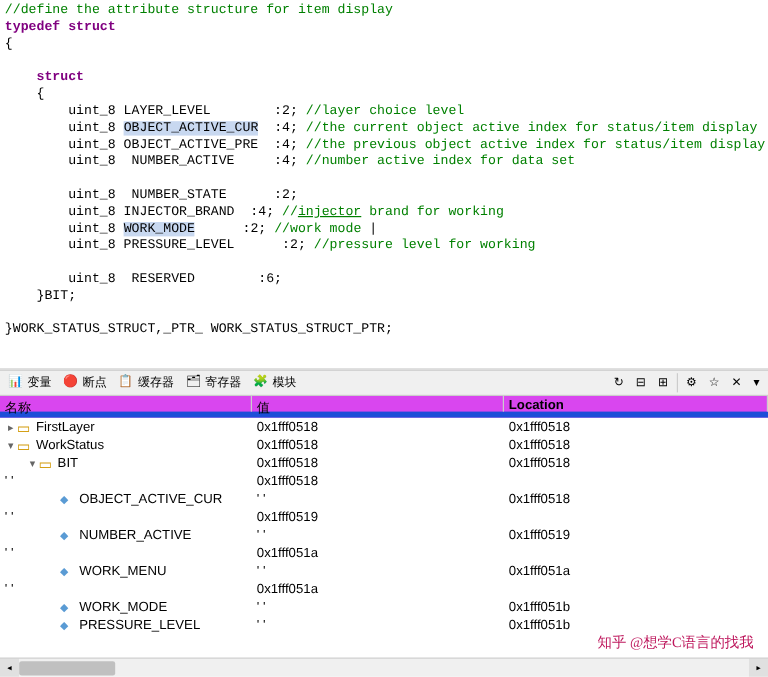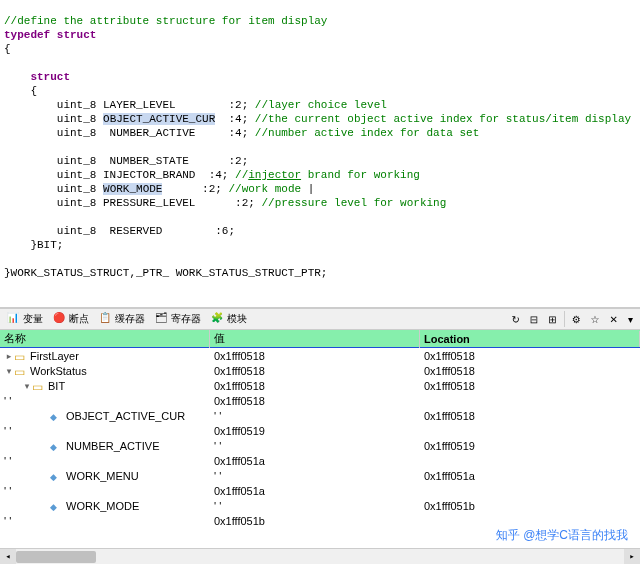--- a/index.html
+++ b/index.html
@@ -1,58 +1,59 @@
 <!DOCTYPE html>
 <html><head>
 <meta charset="utf-8">
 <style>
 * { margin: 0; padding: 0; box-sizing: border-box; }
 body { font-family: "Courier New", monospace; font-size: 11px; background: #fff; width: 640px; height: 564px; overflow: hidden; position: relative; }
-.code-pane { background: #fff; padding: 14px 4px; height: 308px; overflow: hidden; border-bottom: 1px solid #ccc; }
+.code-pane { background: #fff; padding: 2px 4px; height: 308px; overflow: hidden; border-bottom: 1px solid #ccc; }
 .code-line { white-space: pre; line-height: 14px; font-size: 11px; color: #000; }
 .comment { color: #008000; }
 .keyword { color: #800080; font-weight: bold; }
 .hl { background: #c8d8f0; }
 .toolbar { background: #f0f0f0; border-top: 1px solid #ccc; border-bottom: 1px solid #ccc; padding: 2px 4px; display: flex; align-items: center; gap: 4px; height: 22px; font-family: Arial, sans-serif; font-size: 10px; }
 .tb-item { display: inline-flex; align-items: center; gap: 2px; padding: 1px 3px; cursor: pointer; }
 .tb-icon { width: 14px; height: 14px; display: inline-block; }
 .tb-sep { width: 1px; height: 16px; background: #ccc; }
 .tb-spacer { flex: 1; }
-.table-header { display: flex; background: #86efac; border-bottom: 1px solid #1d4ed8; font-family: Arial, sans-serif; font-size: 11px; height: 18px; align-items: center; }
+.table-header { display: flex; background: #d946ef; border-bottom: 5px solid #1d4ed8; font-family: Arial, sans-serif; font-size: 11px; height: 18px; }
 .th { padding: 2px 4px; border-right: 1px solid #ccc; }
 .th-name { width: 210px; } .th-value { width: 210px; } .th-loc { flex: 1; font-weight: bold; }
 .table-body { font-family: Arial, sans-serif; font-size: 11px; height: 180px; overflow: hidden; }
 .row { display: flex; height: 15px; align-items: center; }
 .cell-name { width: 210px; display: flex; align-items: center; }
 .cell-value { width: 210px; padding-left: 4px; }
 .cell-loc { flex: 1; padding-left: 4px; }
 .tree-indent { display: inline-block; }
 .exp { width: 10px; text-align: center; font-size: 9px; color: #666; cursor: pointer; display: inline-block; }
 .struct-icon { width: 14px; height: 12px; display: inline-block; margin-right: 2px; }
 .struct-icon::before { content: "▭"; color: #d4a017; font-size: 12px; }
 .field-icon { width: 14px; height: 12px; display: inline-block; margin-right: 2px; }
 .field-icon::before { content: "◆"; color: #5a9bd4; font-size: 9px; }
 .scrollbar-h { position: absolute; bottom: 0; left: 0; right: 0; height: 16px; background: #f0f0f0; border-top: 1px solid #ccc; display: flex; }
 .sb-btn { width: 16px; height: 16px; background: #e0e0e0; text-align: center; font-size: 9px; line-height: 16px; cursor: pointer; }
 .sb-track { flex: 1; background: #f0f0f0; position: relative; }
 .sb-thumb { position: absolute; left: 0; top: 2px; width: 80px; height: 12px; background: #c0c0c0; border-radius: 2px; }
-.watermark { position: absolute; bottom: 18px; right: 8px; font-family: Liberation Sans, sans-serif; font-size: 12px; color: #3b82f6; background: rgba(255,255,255,0.7); padding: 2px 4px; }
+.watermark { position: absolute; bottom: 18px; right: 8px; font-family: Liberation Serif, serif; font-size: 12px; color: #be185d; background: rgba(255,255,255,0.7); padding: 2px 4px; }
 </style>
 </head>
 <body>
 
 <div class="code-pane">
   <div class="code-line"><span class="comment">//define the attribute structure for item display</span></div>
   <div class="code-line"><span class="keyword">typedef struct</span></div>
   <div class="code-line">{</div>
   <div class="code-line"> </div>
   <div class="code-line"><span class="keyword">    struct</span></div>
   <div class="code-line">    {</div>
   <div class="code-line"><span>        uint_8 LAYER_LEVEL        :2; </span><span class="comment">//layer choice level</span></div>
   <div class="code-line"><span>        uint_8 </span><span class="hl">OBJECT_ACTIVE_CUR</span><span>  :4; </span><span class="comment">//the current object active index for status/item display</span></div>
+  <div class="code-line"><span>        uint_8 OBJECT_ACTIVE_PRE  :4; </span><span class="comment">//the previous object active index for status/item display</span></div>
   <div class="code-line"><span>        uint_8  NUMBER_ACTIVE     :4; </span><span class="comment">//number active index for data set</span></div>
   <div class="code-line"> </div>
   <div class="code-line">        uint_8  NUMBER_STATE      :2;</div>
   <div class="code-line"><span>        uint_8 INJECTOR_BRAND  :4; </span><span class="comment"><span>//</span><span style="text-decoration:underline">injector</span><span> brand for working</span></span></div>
   <div class="code-line"><span>        uint_8 </span><span class="hl">WORK_MODE</span><span>      :2; </span><span class="comment">//work mode </span><span>|</span></div>
   <div class="code-line"><span>        uint_8 PRESSURE_LEVEL      :2; </span><span class="comment">//pressure level for working</span></div>
   <div class="code-line"> </div>
   <div class="code-line">        uint_8  RESERVED        :6;</div>
   <div class="code-line">    }BIT;</div>
   <div class="code-line"> </div>
@@ -192,20 +193,26 @@
       <div class="cell-name">
         <span class="tree-indent" style="width: 40px;"></span>
         <span class="exp"></span>
         <span class="field-icon"></span>
         <span>WORK_MODE</span>
       </div>
       <div class="cell-value">' '</div>
       <div class="cell-loc">0x1fff051b</div>
     </div>
     <div class="row">
+      <div class="cell-name">
+        <span class="tree-indent" style="width: 40px;"></span>
+        <span class="exp"></span>
+        <span class="field-icon"></span>
+        <span>PRESSURE_LEVEL</span>
+      </div>
       <div class="cell-value">' '</div>
       <div class="cell-loc">0x1fff051b</div>
     </div>
   </div>
 
 <div class="watermark">知乎 @想学C语言的找我</div>
 
 <div class="scrollbar-h">
   <div class="sb-btn">◂</div>
   <div class="sb-track">

